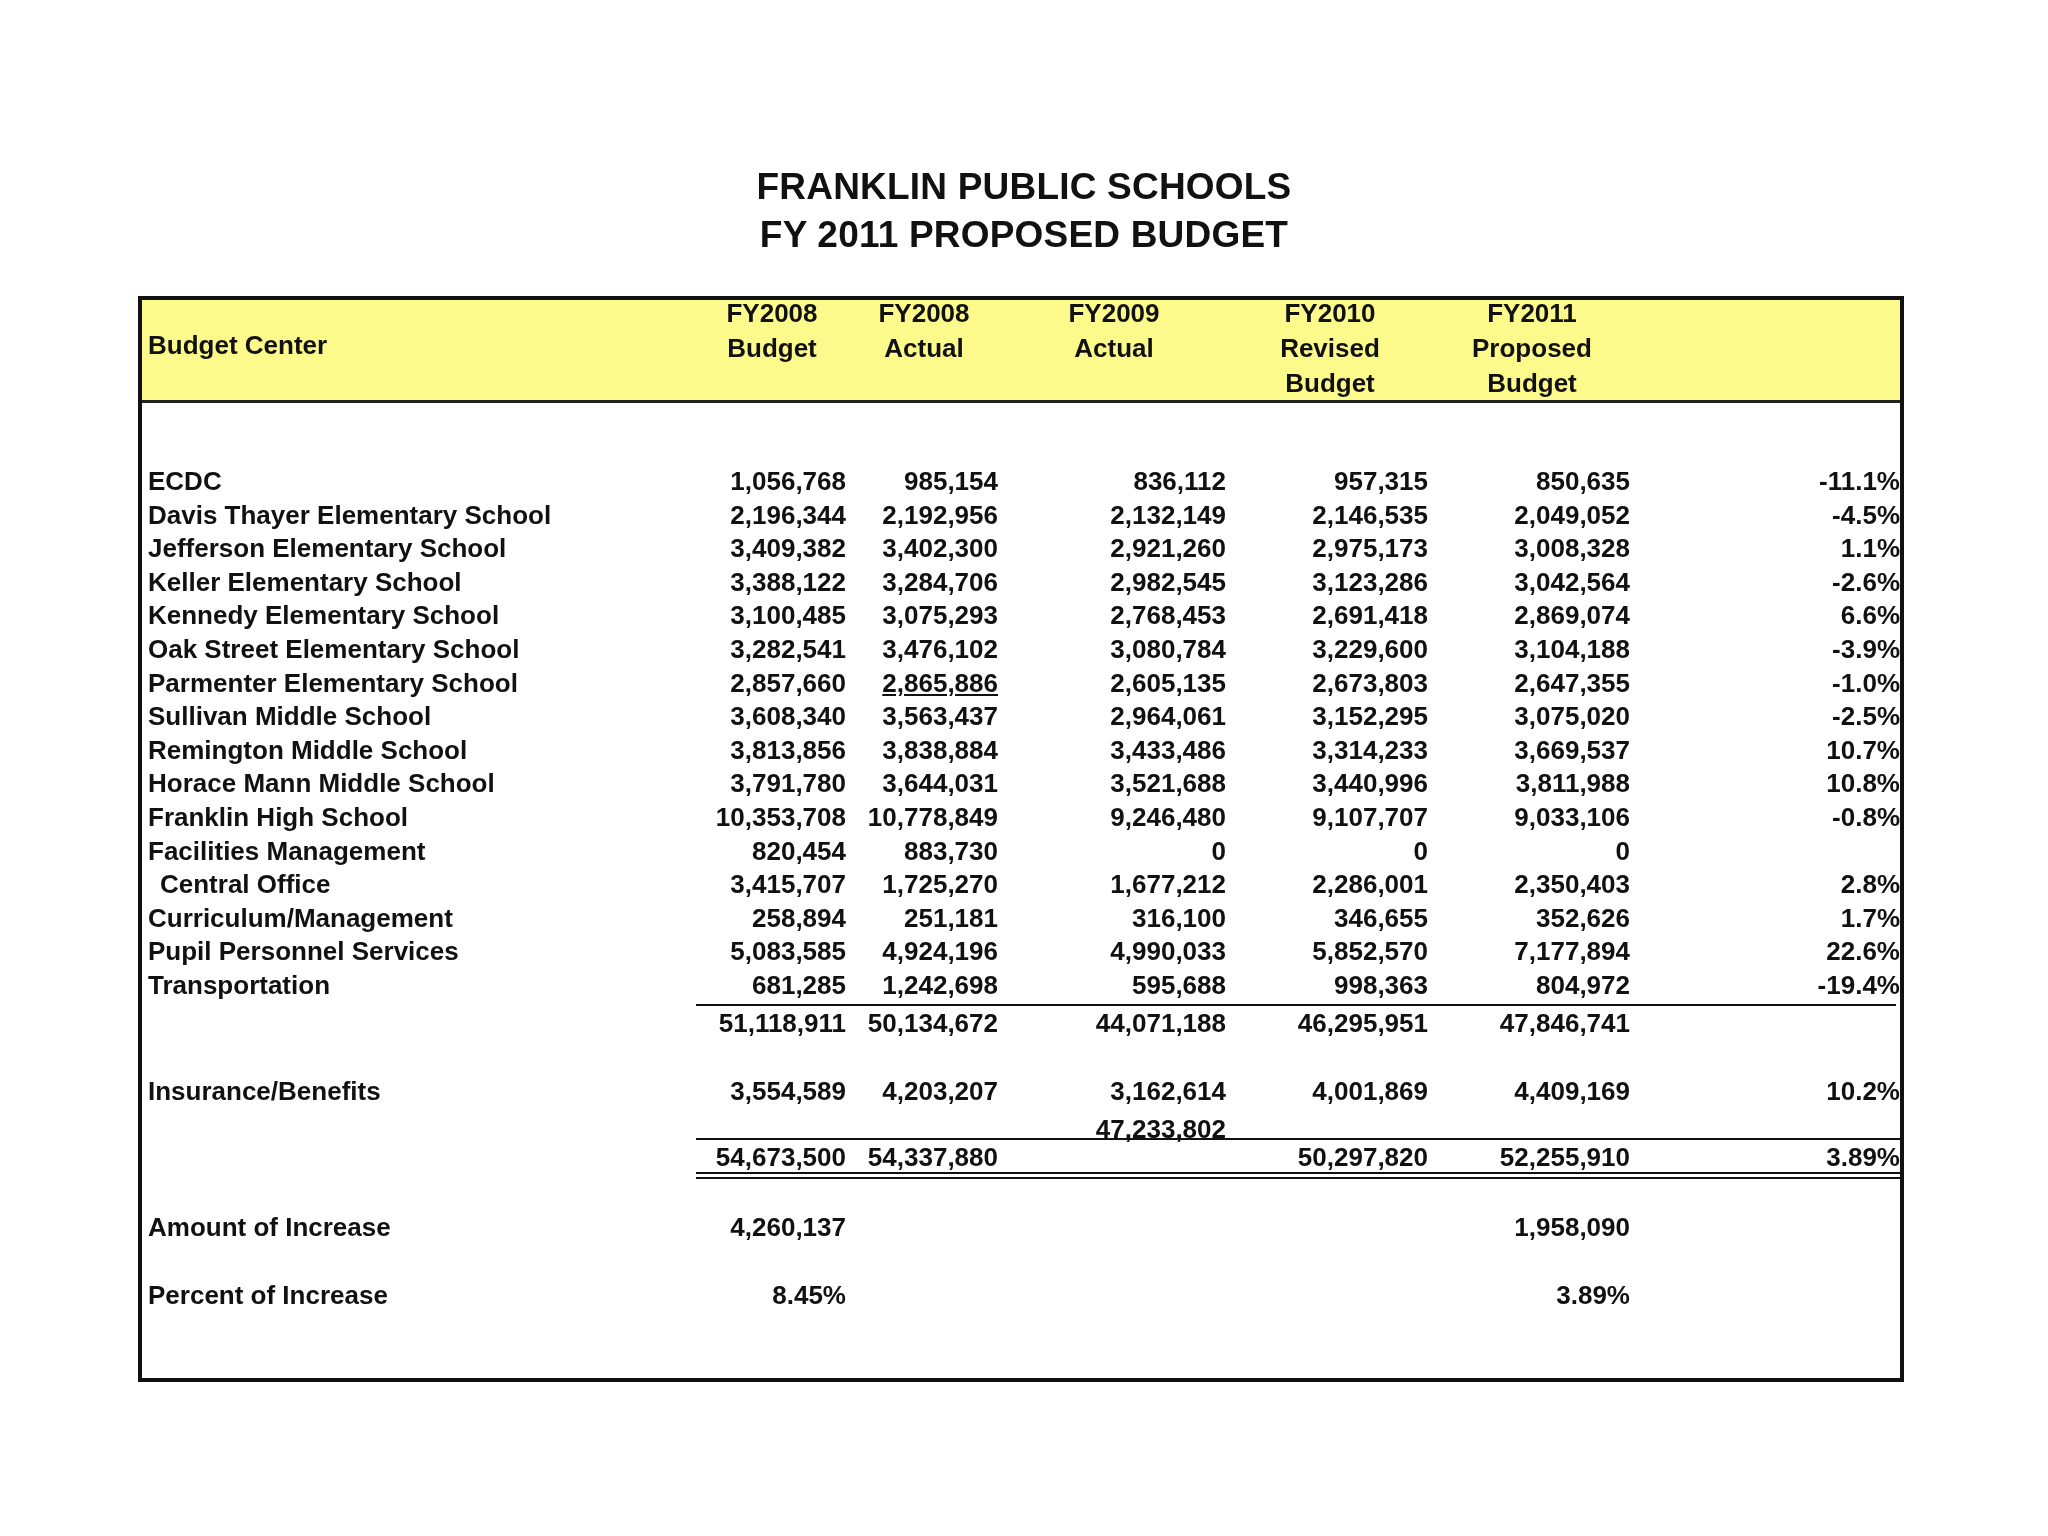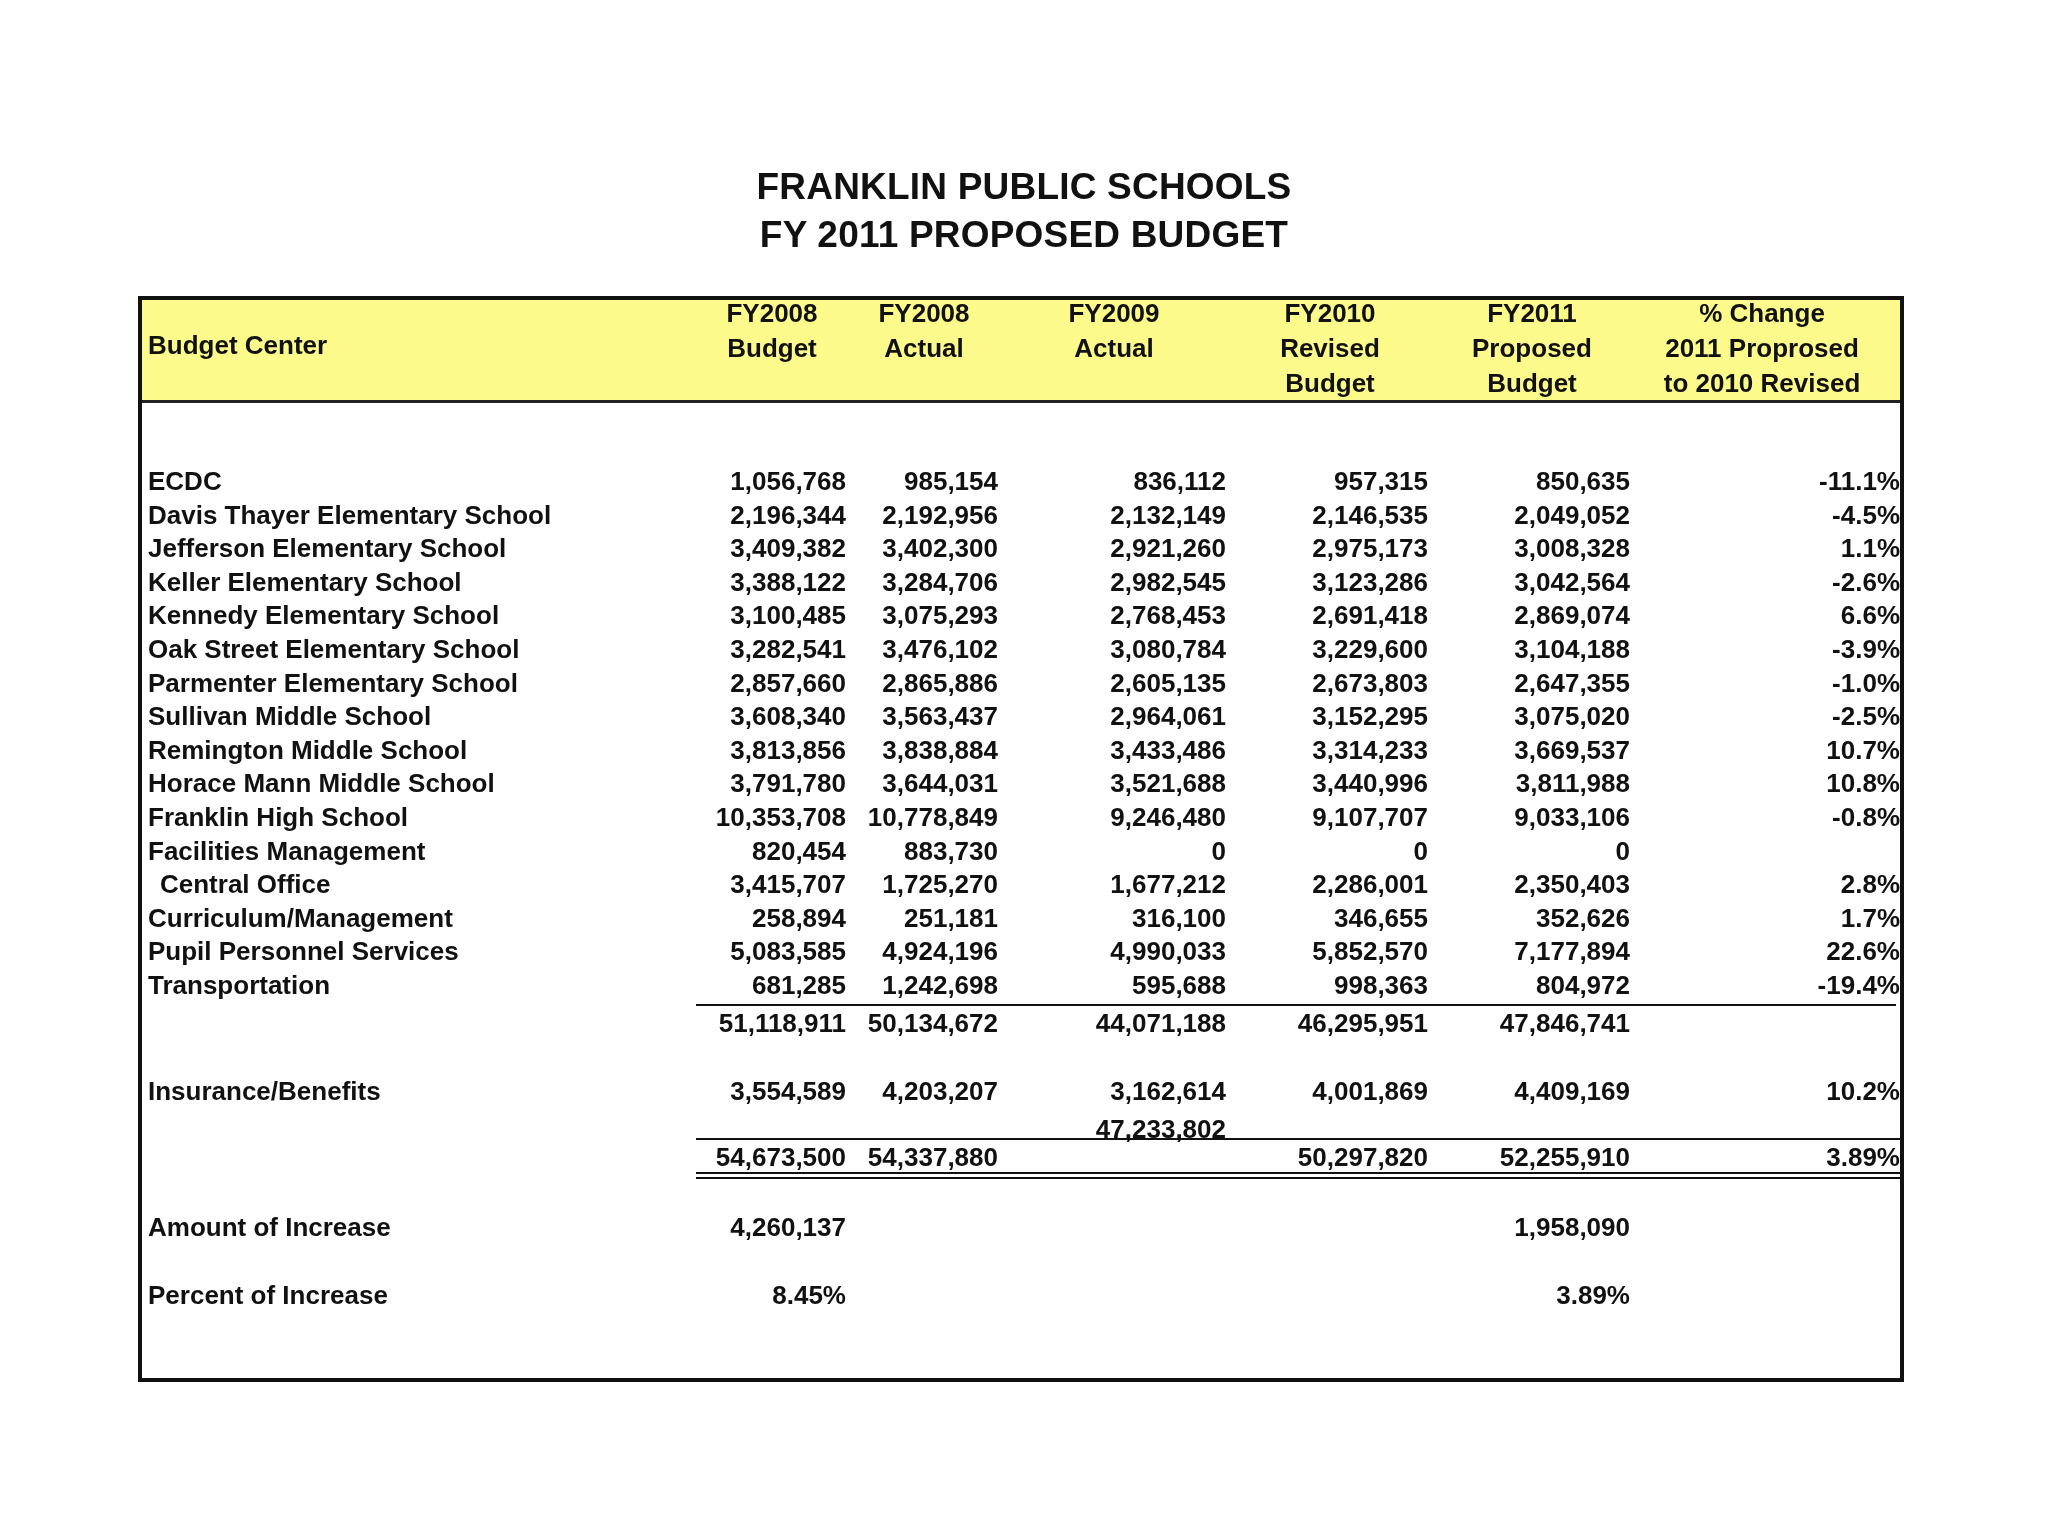--- a/index.html
+++ b/index.html
@@ -45,25 +45,20 @@
     <div class="hcell" style="left:1118px; width:140px; top:-4px;">
       <div>FY2010</div>
         <div>Revised</div>
         <div>Budget</div>
     </div>
     <div class="hcell" style="left:1310px; width:160px; top:-4px;">
       <div>FY2011</div>
         <div>Proposed</div>
         <div>Budget</div>
     </div>
-    <div class="hcell" style="left:1500px; width:240px; top:-4px;">
-      <div>% Change</div>
-        <div>2011 Proprosed</div>
-        <div>to 2010 Revised</div>
-    </div>
   </div>
 
   <div id="rows">
       <div>
         <div class="cell lbl" style="top: 164px;">ECDC</div>
         <div class="cell num" style="top: 164px; right: 1054px;">1,056,768</div>
         <div class="cell num" style="top: 164px; right: 902px;">985,154</div>
         <div class="cell num" style="top: 164px; right: 674px;">836,112</div>
         <div class="cell num" style="top: 164px; right: 472px;">957,315</div>
         <div class="cell num" style="top: 164px; right: 270px;">850,635</div>
@@ -110,21 +105,21 @@
         <div class="cell num" style="top: 332px; right: 1054px;">3,282,541</div>
         <div class="cell num" style="top: 332px; right: 902px;">3,476,102</div>
         <div class="cell num" style="top: 332px; right: 674px;">3,080,784</div>
         <div class="cell num" style="top: 332px; right: 472px;">3,229,600</div>
         <div class="cell num" style="top: 332px; right: 270px;">3,104,188</div>
         <div class="cell num" style="top: 332px; right: 0px;">-3.9%</div>
       </div>
       <div>
         <div class="cell lbl" style="top: 366px;">Parmenter Elementary School</div>
         <div class="cell num" style="top: 366px; right: 1054px;">2,857,660</div>
-        <div class="cell num" style="top: 366px; right: 902px;">2,865,886</div>
+        <div class="cell num" style="top: 366px; right: 902px; text-decoration: underline;">2,865,886</div>
         <div class="cell num" style="top: 366px; right: 674px;">2,605,135</div>
         <div class="cell num" style="top: 366px; right: 472px;">2,673,803</div>
         <div class="cell num" style="top: 366px; right: 270px;">2,647,355</div>
         <div class="cell num" style="top: 366px; right: 0px;">-1.0%</div>
       </div>
       <div>
         <div class="cell lbl" style="top: 399px;">Sullivan Middle School</div>
         <div class="cell num" style="top: 399px; right: 1054px;">3,608,340</div>
         <div class="cell num" style="top: 399px; right: 902px;">3,563,437</div>
         <div class="cell num" style="top: 399px; right: 674px;">2,964,061</div>

